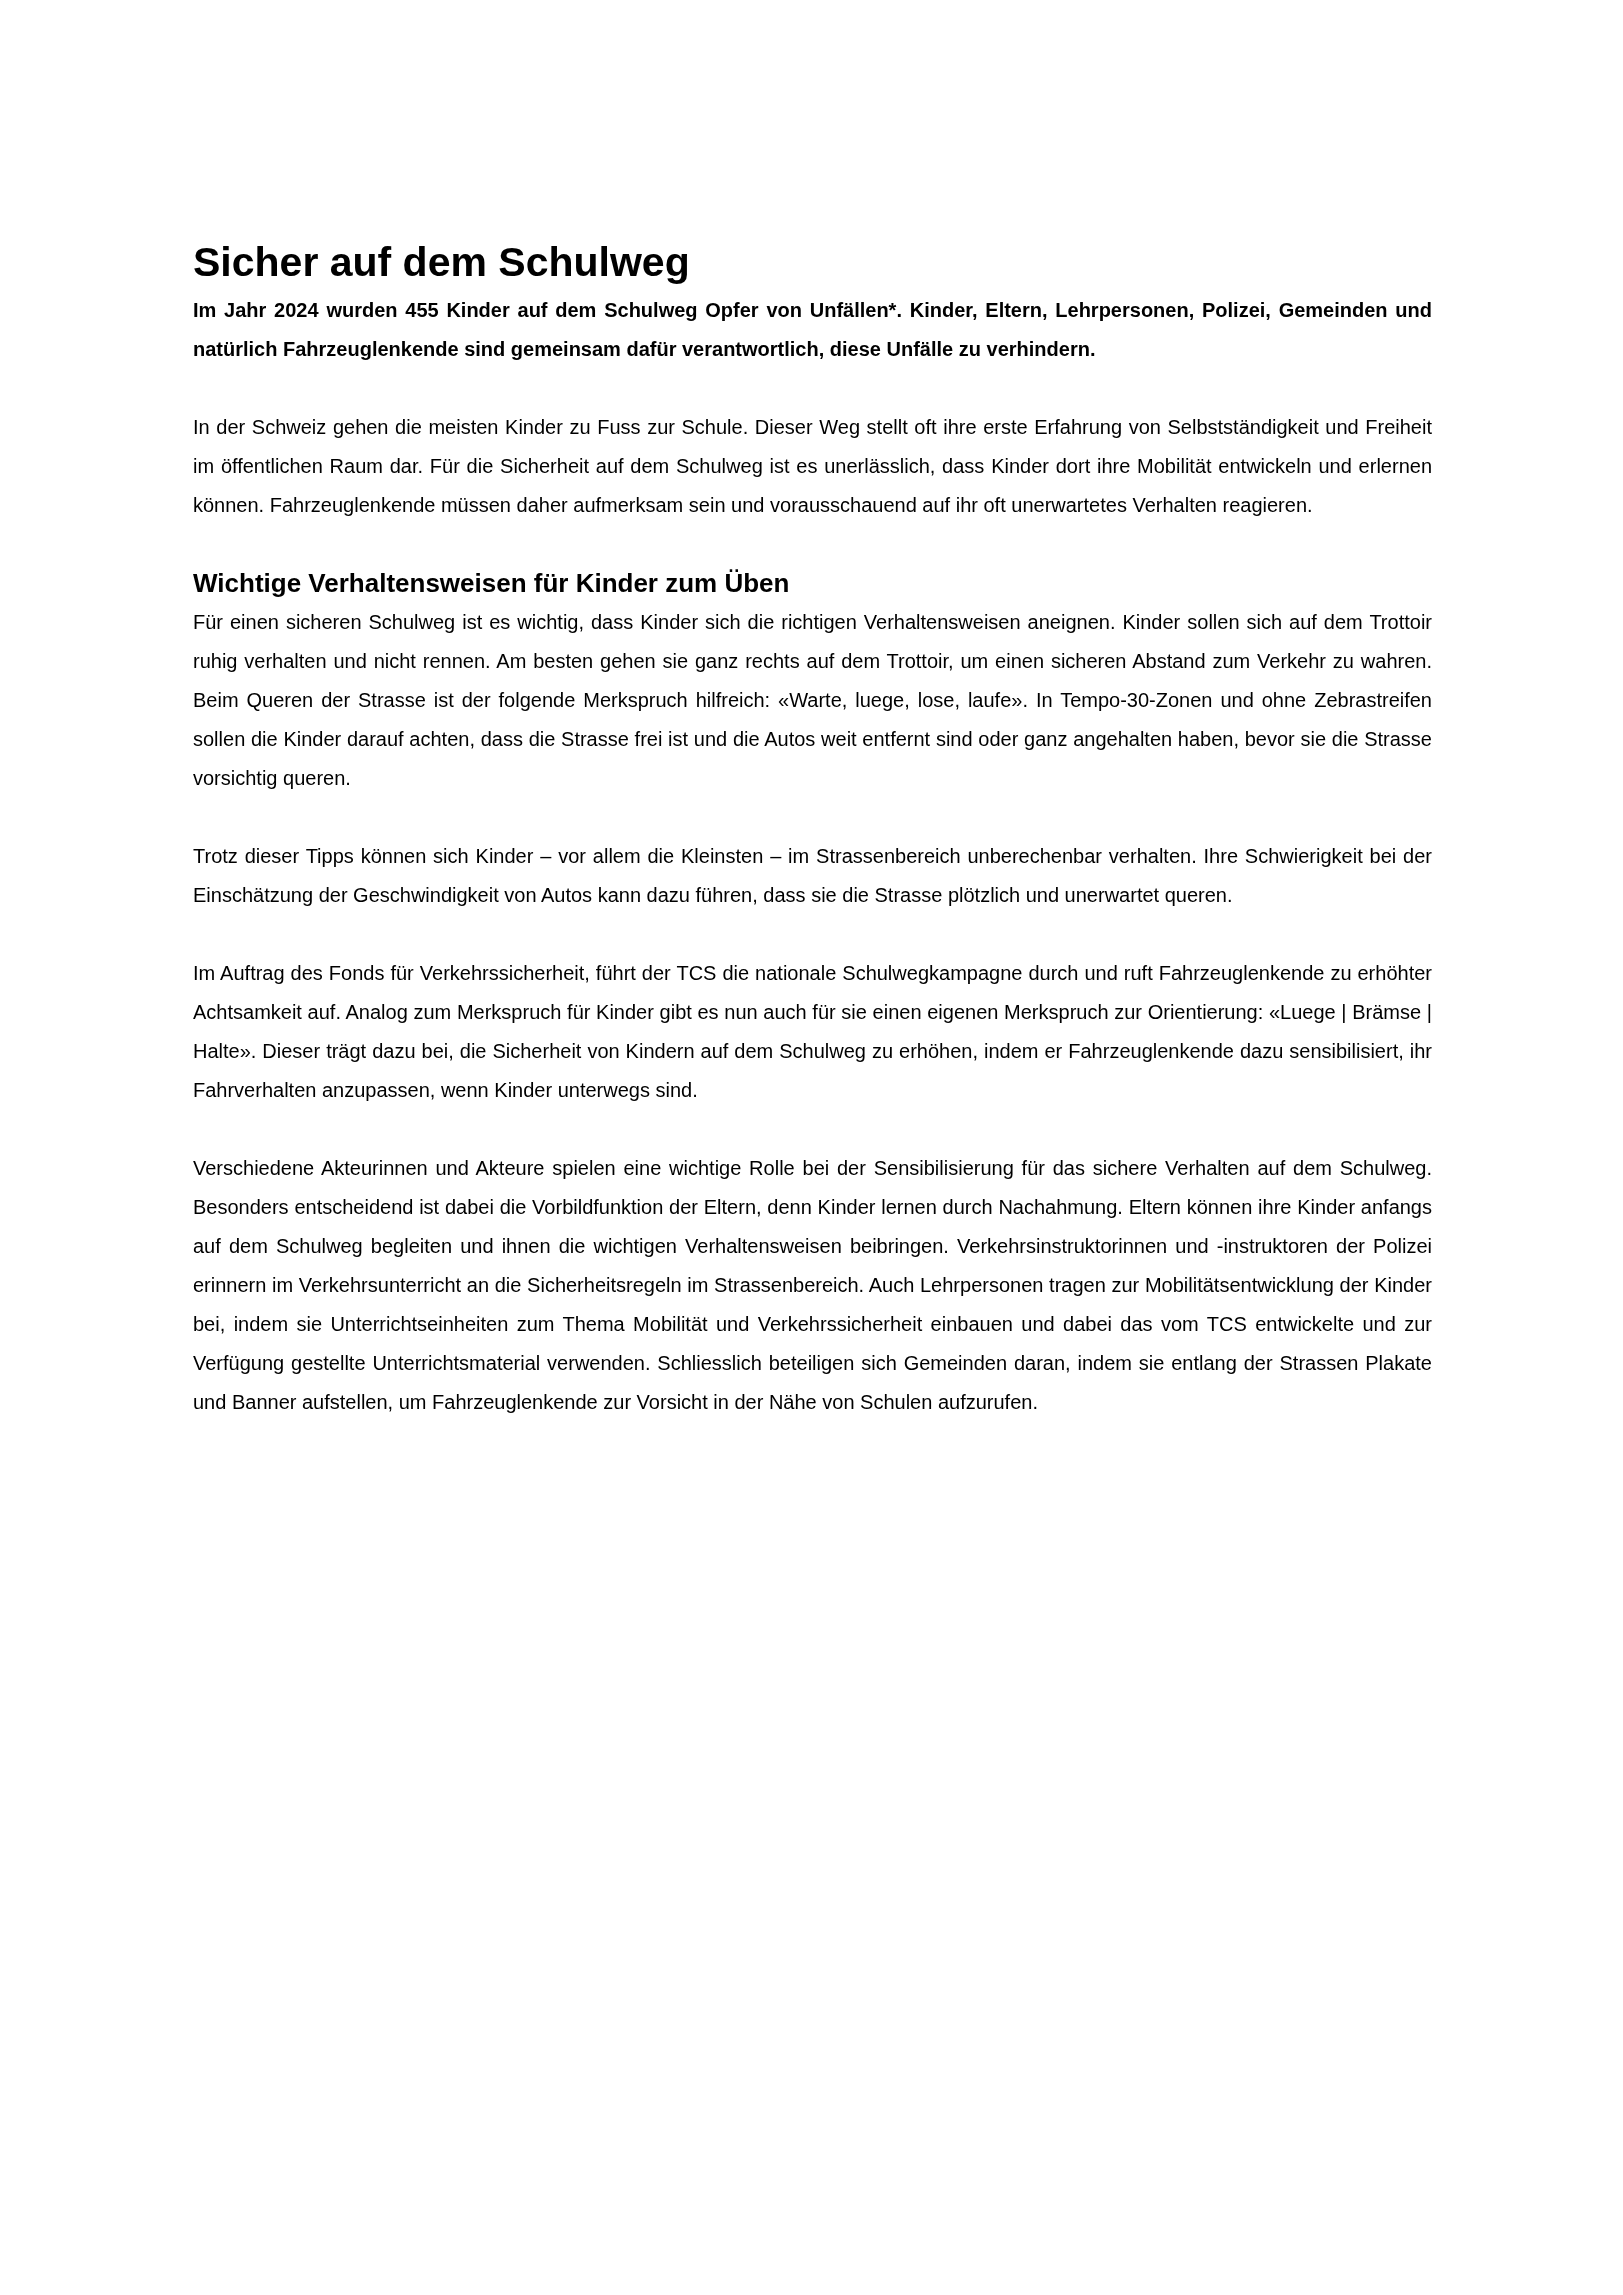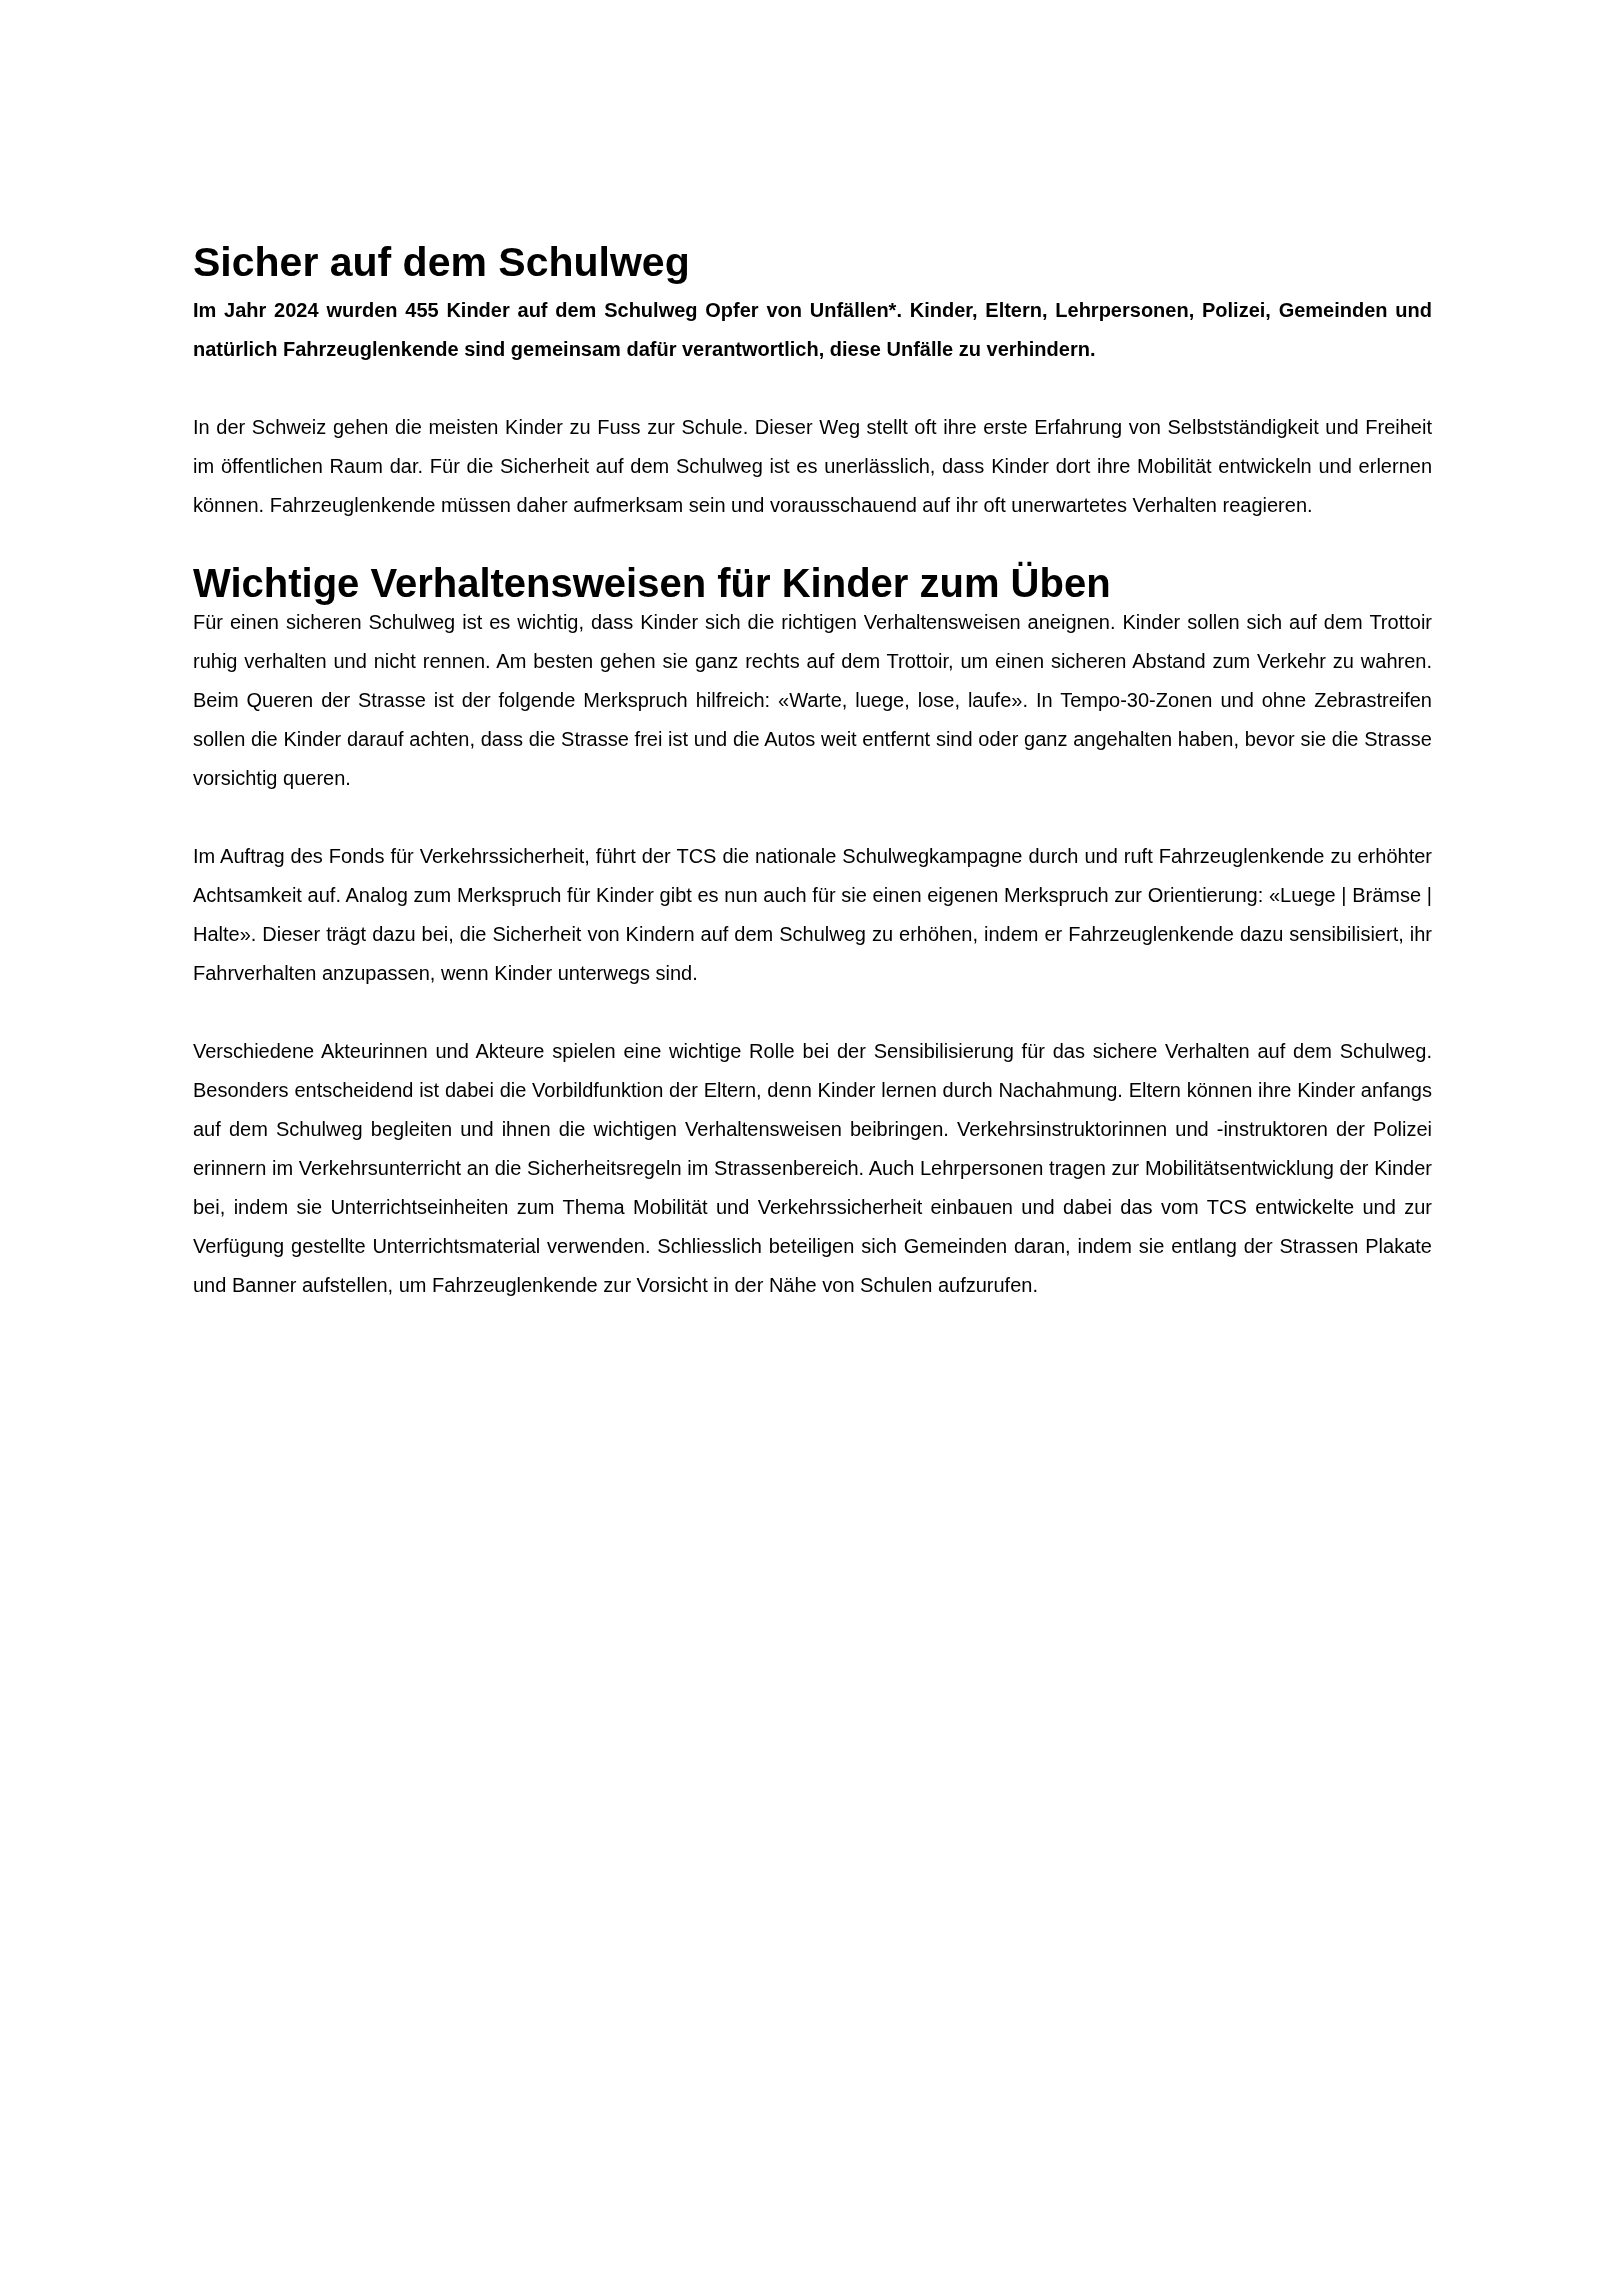--- a/index.html
+++ b/index.html
@@ -35,21 +35,21 @@
     font-size: 20px;
     line-height: 39px;
     text-align: justify;
     text-justify: inter-word;
   }
   .para.lead {
     font-weight: 700;
   }
   .section-heading {
     margin: 0;
-    font-size: 40px;
+    font-size: 26px;
     line-height: 39px;
     font-weight: 700;
     text-align: left;
   }
   .para.last {
     margin-bottom: 0;
   }
   .footnote {
     margin: 65px 0 0 0;
     font-size: 21.6px;
@@ -65,20 +65,21 @@
 
     <h1 class="doc-title">Sicher auf dem Schulweg</h1>
 
     <p class="para lead">Im Jahr 2024 wurden 455 Kinder auf dem Schulweg Opfer von Unfällen*. Kinder, Eltern, Lehrpersonen, Polizei, Gemeinden und natürlich Fahrzeuglenkende sind gemeinsam dafür verantwortlich, diese Unfälle zu verhindern.</p>
 
     <p class="para">In der Schweiz gehen die meisten Kinder zu Fuss zur Schule. Dieser Weg stellt oft ihre erste Erfahrung von Selbstständigkeit und Freiheit im öffentlichen Raum dar. Für die Sicherheit auf dem Schulweg ist es unerlässlich, dass Kinder dort ihre Mobilität entwickeln und erlernen können. Fahrzeuglenkende müssen daher aufmerksam sein und vorausschauend auf ihr oft unerwartetes Verhalten reagieren.</p>
 
     <h2 class="section-heading">Wichtige Verhaltensweisen für Kinder zum Üben</h2>
     <p class="para">Für einen sicheren Schulweg ist es wichtig, dass Kinder sich die richtigen Verhaltensweisen aneignen. Kinder sollen sich auf dem Trottoir ruhig verhalten und nicht rennen. Am besten gehen sie ganz rechts auf dem Trottoir, um einen sicheren Abstand zum Verkehr zu wahren. Beim Queren der Strasse ist der folgende Merkspruch hilfreich: «Warte, luege, lose, laufe». In Tempo-30-Zonen und ohne Zebrastreifen sollen die Kinder darauf achten, dass die Strasse frei ist und die Autos weit entfernt sind oder ganz angehalten haben, bevor sie die Strasse vorsichtig queren.</p>
 
+    <p class="para">Trotz dieser Tipps können sich Kinder – vor allem die Kleinsten – im Strassenbereich unberechenbar verhalten. Ihre Schwierigkeit bei der Einschätzung der Geschwindigkeit von Autos kann dazu führen, dass sie die Strasse plötzlich und unerwartet queren.</p>
     <p class="para">Im Auftrag des Fonds für Verkehrssicherheit, führt der TCS die nationale Schulwegkampagne durch und ruft Fahrzeuglenkende zu erhöhter Achtsamkeit auf. Analog zum Merkspruch für Kinder gibt es nun auch für sie einen eigenen Merkspruch zur Orientierung: «Luege | Brämse | Halte». Dieser trägt dazu bei, die Sicherheit von Kindern auf dem Schulweg zu erhöhen, indem er Fahrzeuglenkende dazu sensibilisiert, ihr Fahrverhalten anzupassen, wenn Kinder unterwegs sind.</p>
 
     <p class="para last">Verschiedene Akteurinnen und Akteure spielen eine wichtige Rolle bei der Sensibilisierung für das sichere Verhalten auf dem Schulweg. Besonders entscheidend ist dabei die Vorbildfunktion der Eltern, denn Kinder lernen durch Nachahmung. Eltern können ihre Kinder anfangs auf dem Schulweg begleiten und ihnen die wichtigen Verhaltensweisen beibringen. Verkehrsinstruktorinnen und -instruktoren der Polizei erinnern im Verkehrsunterricht an die Sicherheitsregeln im Strassenbereich. Auch Lehrpersonen tragen zur Mobilitätsentwicklung der Kinder bei, indem sie Unterrichtseinheiten zum Thema Mobilität und Verkehrssicherheit einbauen und dabei das vom TCS entwickelte und zur Verfügung gestellte Unterrichtsmaterial verwenden. Schliesslich beteiligen sich Gemeinden daran, indem sie entlang der Strassen Plakate und Banner aufstellen, um Fahrzeuglenkende zur Vorsicht in der Nähe von Schulen aufzurufen.</p>
 
 
   </div>
 </div>
 
 
 </body></html>

